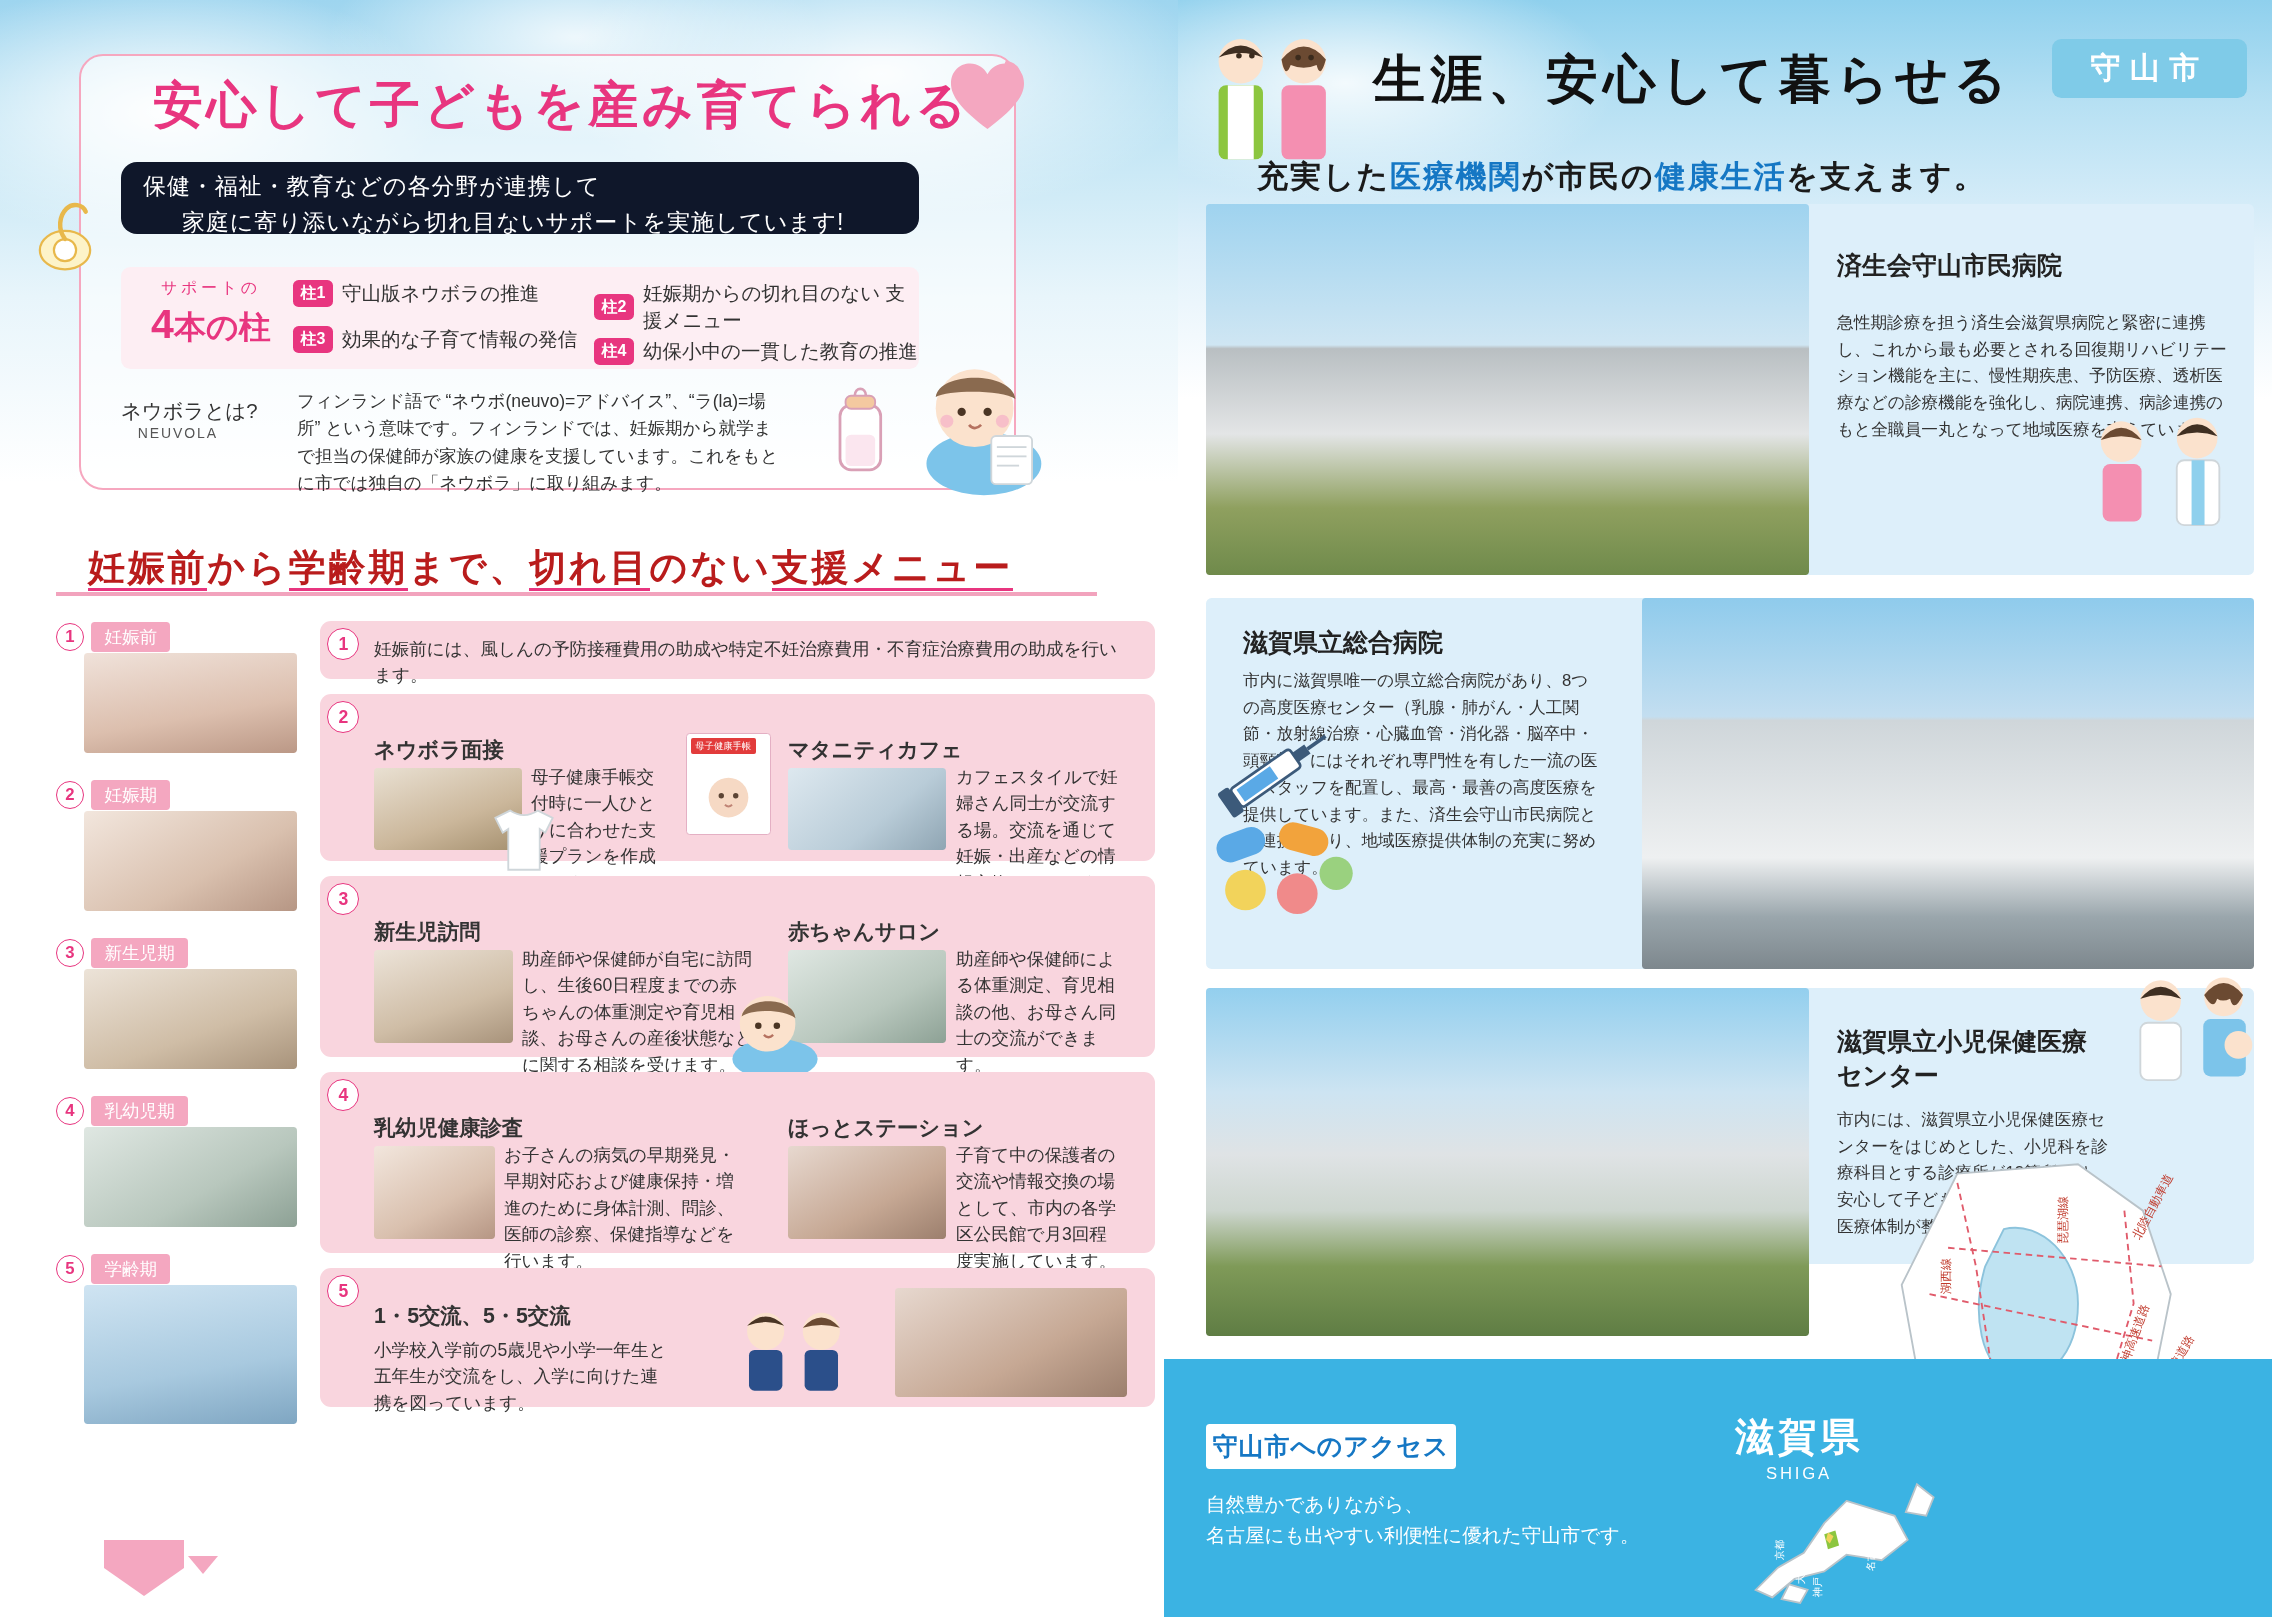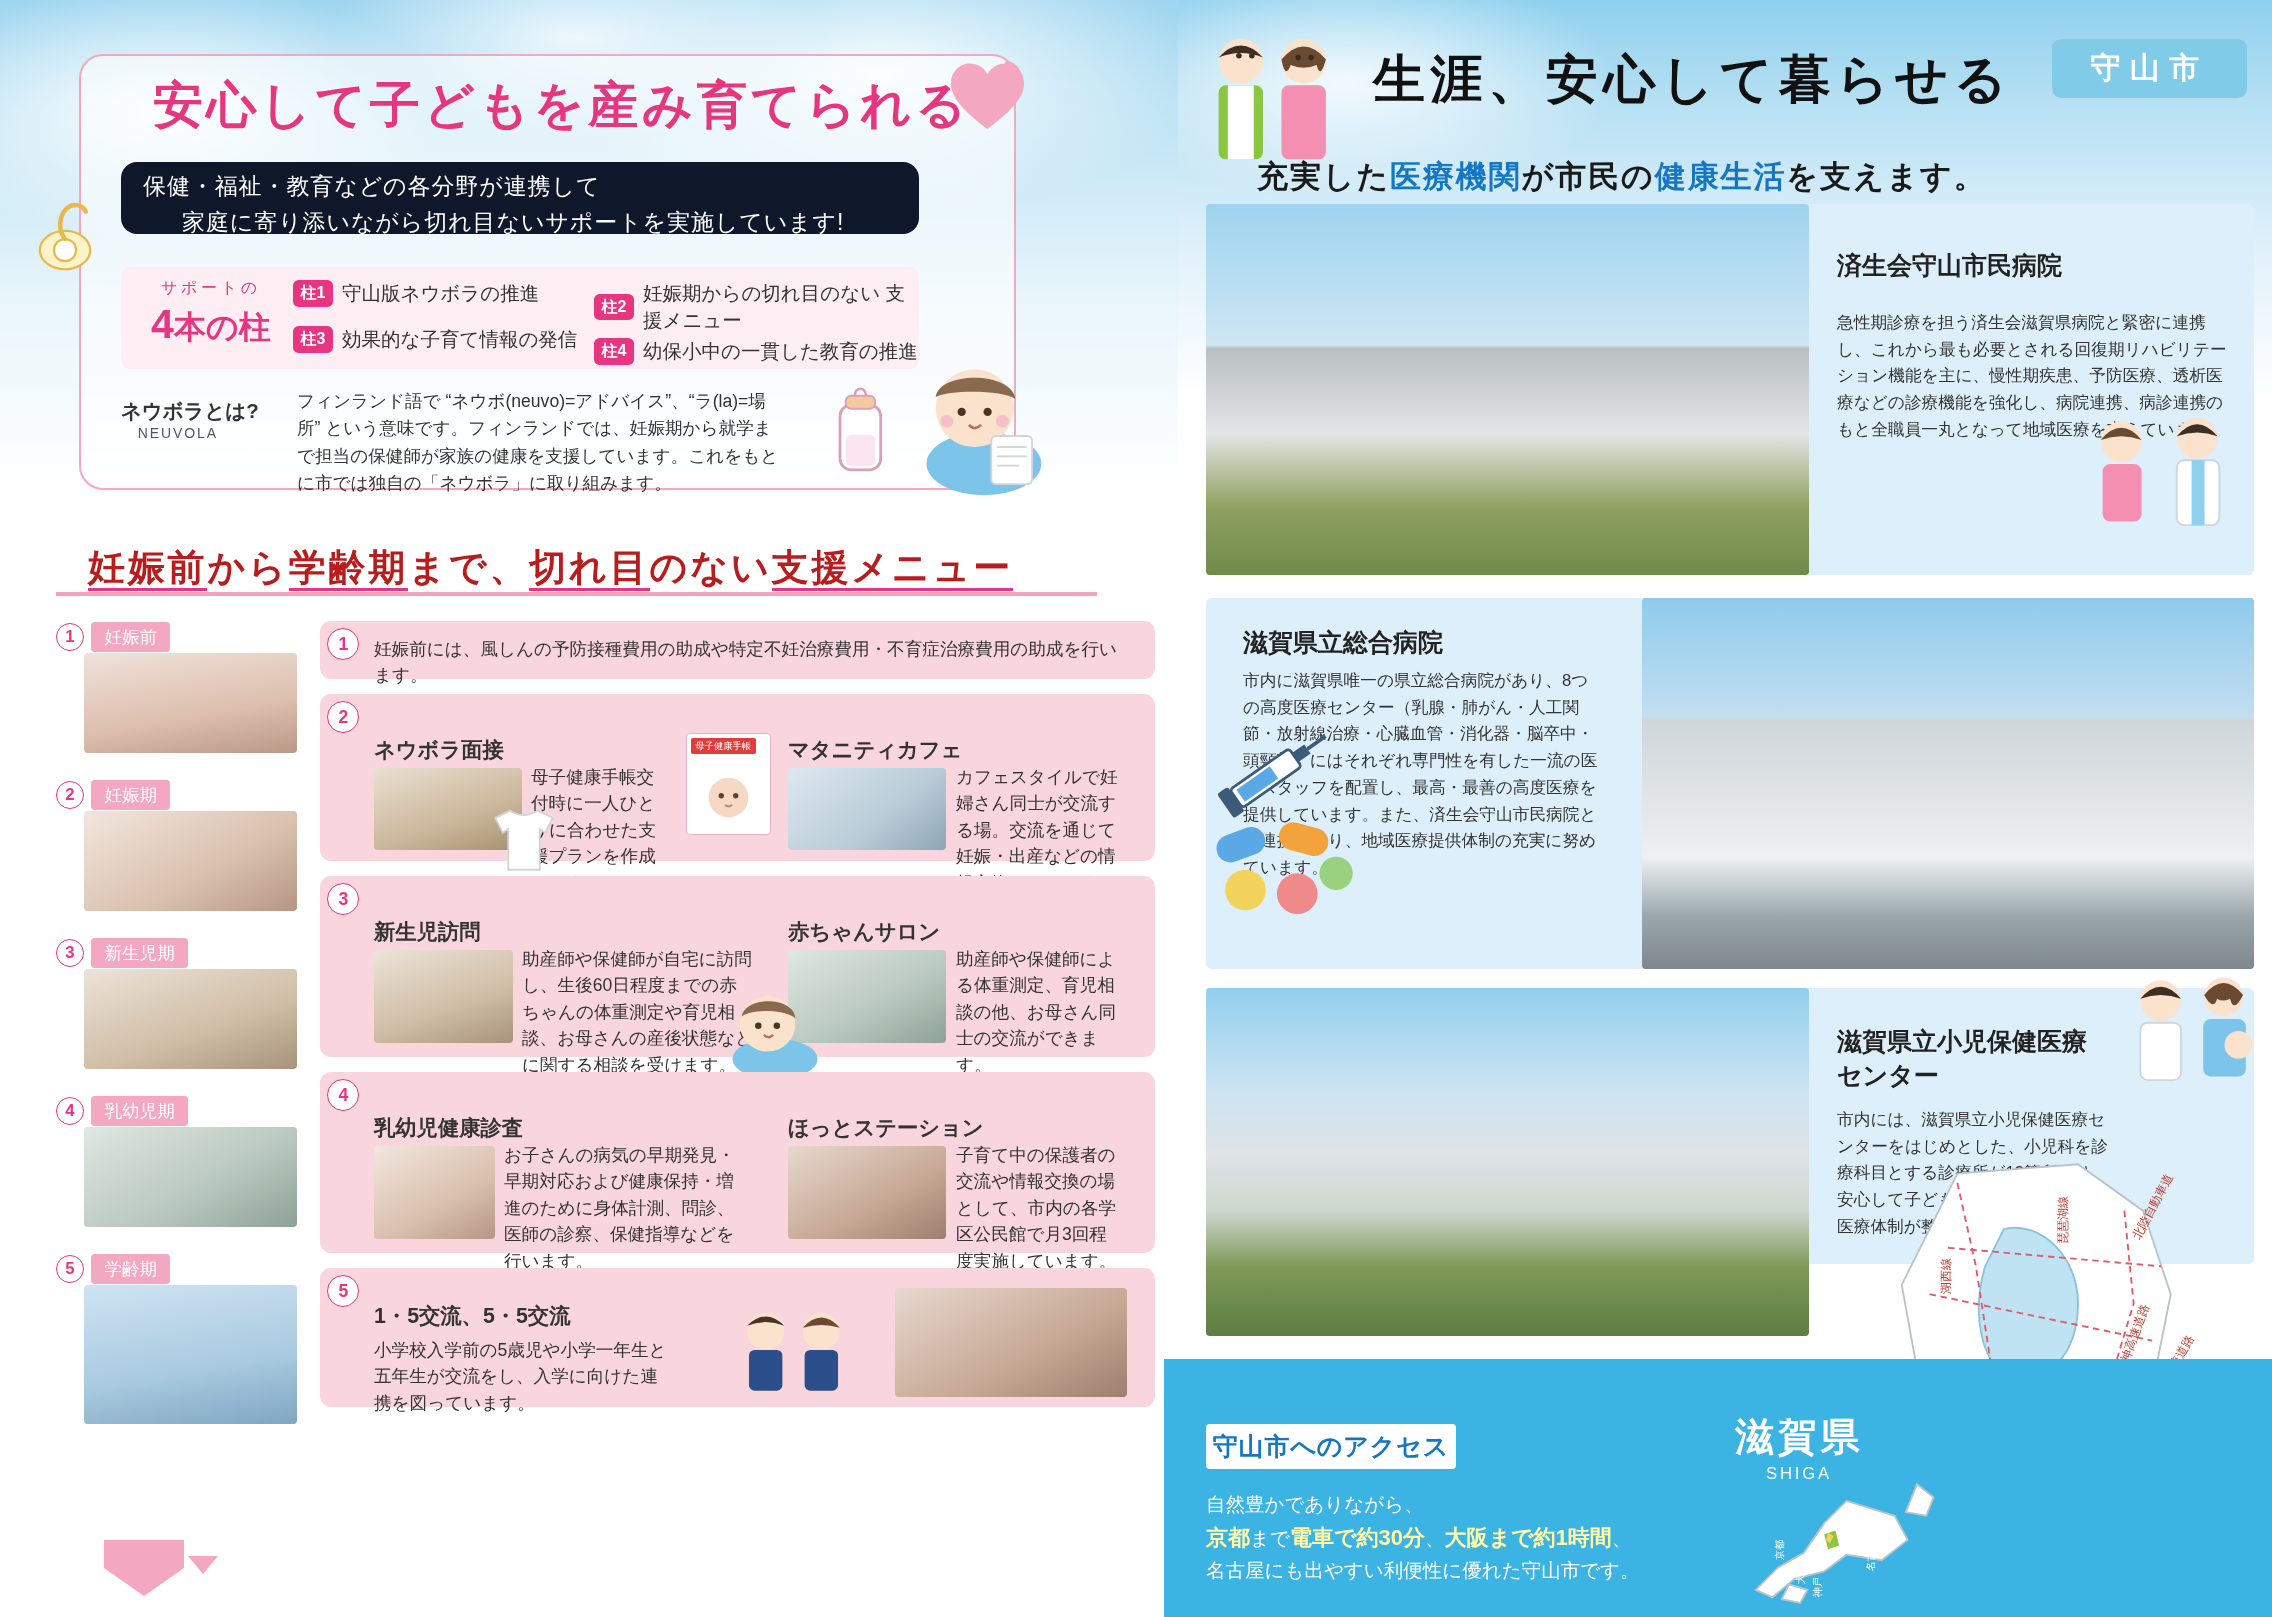--- a/index.html
+++ b/index.html
@@ -63,21 +63,21 @@
   .pillar-title .b .n { font-size:41px; }
   .pillar-item { position:absolute; display:flex; align-items:center; gap:9.3px; font-size:19.5px; color:#333; }
   .pillar-chip {
     background:#e8357f; color:#fff; border-radius:5.6px; font-size:16px;
     padding:2.8px 7.4px; white-space:nowrap; font-weight:bold;
   }
   .neuvola-box {
     position:absolute; left:121px; top:388px; width:798px; height:88px;
   }
   .neuvola-q { position:absolute; left:0; top:9.3px; width:158px; }
-  .neuvola-q .a { font-size:20.4px; font-weight:bold; color:#333; }
+  .neuvola-q .a { font-size:20.4px; font-weight:normal; color:#333; }
   .neuvola-q .b { font-size:14px; color:#555; letter-spacing:1.9px; margin-left:16.7px; }
   .neuvola-text { position:absolute; left:176px; top:0; width:492px; font-size:17.6px; line-height:1.55; color:#333;}
   .baby-bottle { position:absolute; left:682px; top:-9.3px; width:111px; height:102px; }
   .baby-illust { position:absolute; left:761px; top:-28px; width:176px; height:139px; }
 
   .menu-title {
     position:absolute; left:56px; top:543px; width:1095px;
     font-size:37px; font-weight:bold; color:#b91c1c; letter-spacing:2.8px;margin-left:32px;
   }
   .menu-title .u { border-bottom:3.7px solid #e8357f; }
@@ -478,23 +478,20 @@
         <text x="268" y="300" transform="rotate(-30 268 300)">東海道新幹線</text>
         <text x="330" y="276" transform="rotate(-60 330 276)">新名神高速道路</text>
       </g>
     </svg>
   </div>
 
   <div class="access-band"></div>
   <div class="access-title">守山市へのアクセス</div>
   <div class="access-text">
     <div>自然豊かでありながら、</div>
-    <div>
-      <span class="hl">京都</span><span>まで</span><span class="hl">電車で約30分</span><span>、</span><span class="hl">大阪</span><span class="hl">まで約1時間</span><span>、</span>
-    </div>
     <div>名古屋にも出やすい利便性に優れた守山市です。</div>
   </div>
   <div class="shiga-word">
     <div class="a">滋賀県</div>
     <div class="b">SHIGA</div>
   </div>
   <svg style="position:absolute; left:1735px; top:1475px; width:223px; height:139px;" viewBox="0 0 240 150">
     <path d="M196 10 L214 24 L206 44 L184 40 Z" fill="#ffffff" stroke="#b9c3c9" stroke-width="2"></path>
     <path d="M120 28 L172 44 L186 70 L158 92 L120 86 L96 104 L64 112 L40 132 L22 124 L46 100 L74 84 L96 52 Z" fill="#ffffff" stroke="#b9c3c9" stroke-width="2"></path>
     <path d="M58 118 L78 124 L70 138 L50 134 Z" fill="#ffffff" stroke="#b9c3c9" stroke-width="2"></path>

